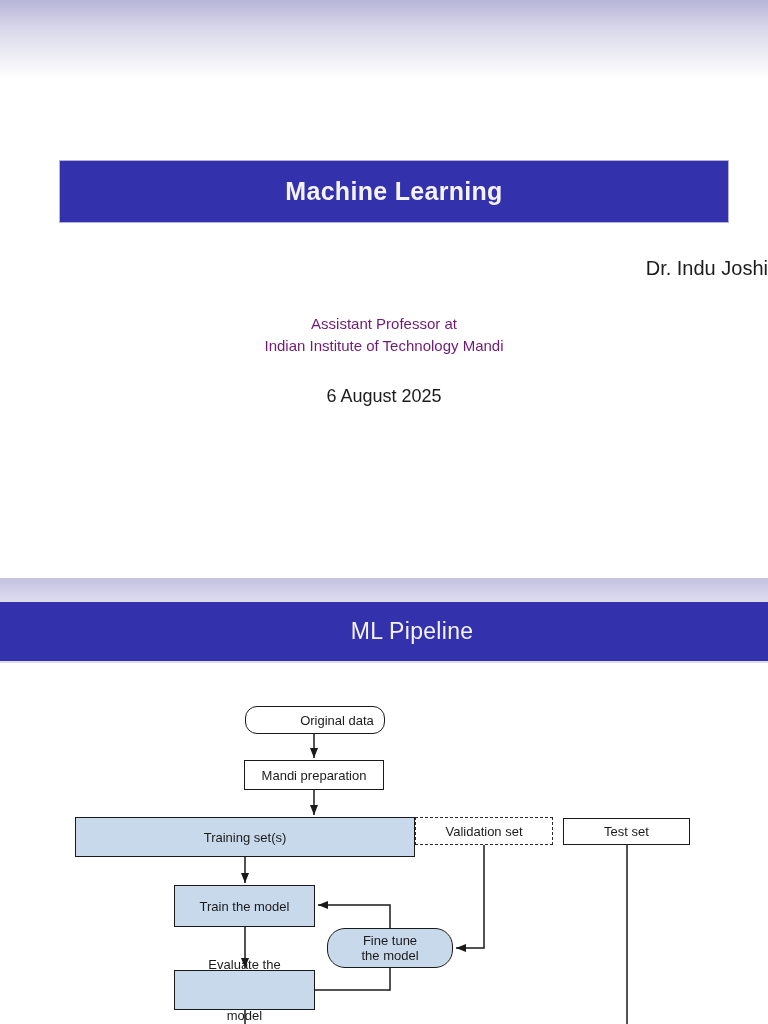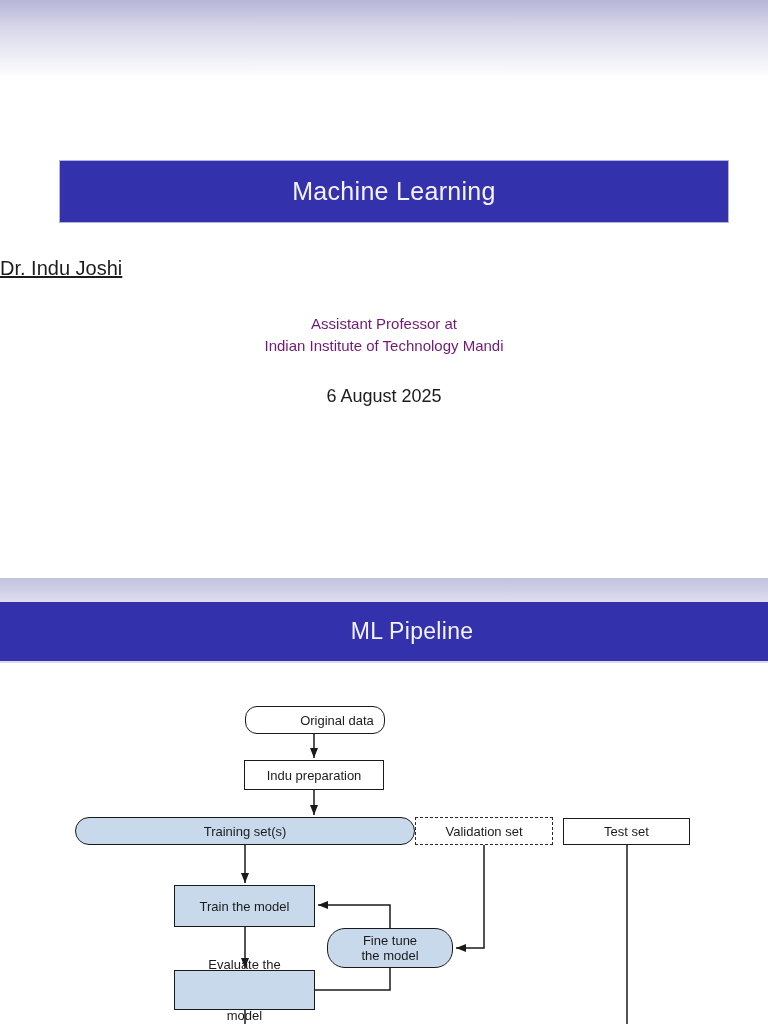--- a/index.html
+++ b/index.html
@@ -9,25 +9,25 @@
   }
   
   .slide1-gradient {
     position:absolute; left:0; top:0; width:768px; height:80px;
     background:linear-gradient(to bottom,#b7b5d8 0px,#d8d7ea 28px,#ffffff 78px);
   }
   .title-bar {
     position:absolute; left:60px; top:161px; width:668px; height:61px;
     background:#3431ad; outline:1px solid #b4b2dc;
     display:flex; align-items:center; justify-content:center;
-    color:#f4f3fb; font-size:25px; font-weight:400; letter-spacing:.3px;
+    color:#f4f3fb; font-size:25px; font-weight:700; letter-spacing:.3px;
   }
   .author {
-    position:absolute; left:0; top:257px; width:768px; text-align:left;
-    font-size:20px; color:#1c1c1c;text-decoration:underline;
+    position:absolute; left:0; top:257px; width:768px; text-align:right;
+    font-size:20px; color:#1c1c1c;
   }
   .affiliation {
     position:absolute; left:0; top:313px; width:768px; text-align:center;
     font-size:15px; line-height:22px; color:#701a75;
   }
   .date {
     position:absolute; left:0; top:386px; width:768px; text-align:center;
     font-size:18px; color:#1c1c1c;
   }
   
@@ -47,21 +47,21 @@
     position:absolute; box-sizing:border-box;
     display:flex; flex-direction:column; align-items:center; justify-content:center;
     background:#ffffff; border:1.5px solid #1a1a1a;
     font-size:13px; line-height:15px; color:#1b1b1b; text-align:center;
   }
   .fill    { background:#c7d9eb; }
   .rounded { border-radius:12px;padding-left:44px; }
   .dashed  { border-style:dashed; border-color:#2b2b2b; }
   .n-original  { left:245px; top:706px; width:140px; height:28px; }
   .n-dataprep  { left:244px; top:760px; width:140px; height:30px; }
-  .n-training  { left:75px;  top:817px; width:340px; height:28px;border-radius:14px; }
+  .n-training  { left:75px;  top:817px; width:340px; height:40px; }
   .n-validation{ left:415px; top:817px; width:138px; height:28px; }
   .n-test      { left:563px; top:818px; width:127px; height:27px; }
   .n-train     { left:174px; top:885px; width:141px; height:42px; }
   .n-finetune  { left:327px; top:928px; width:126px; height:40px;border-radius:18px; }
   .n-evaluate  { left:174px; top:970px; width:141px; height:40px;gap:36px; }
 </style>
 </head>
 <body>
 
 <div class="page">
@@ -101,21 +101,21 @@
         <path d="M315 990 H390 V968"></path>
         <path d="M245 1010 V1024"></path>
         <path d="M627 845 V1024"></path>
       </g>
     </svg>
 
     <div class="node rounded n-original">
       <span>Original data</span>
     </div>
     <div class="node n-dataprep">
-      <span>Indu preparation</span>
+      <span>Mandi preparation</span>
     </div>
     <div class="node fill n-training">
       <span>Training set(s)</span>
     </div>
     <div class="node dashed n-validation">
       <span>Validation set</span>
     </div>
     <div class="node n-test">
       <span>Test set</span>
     </div>

